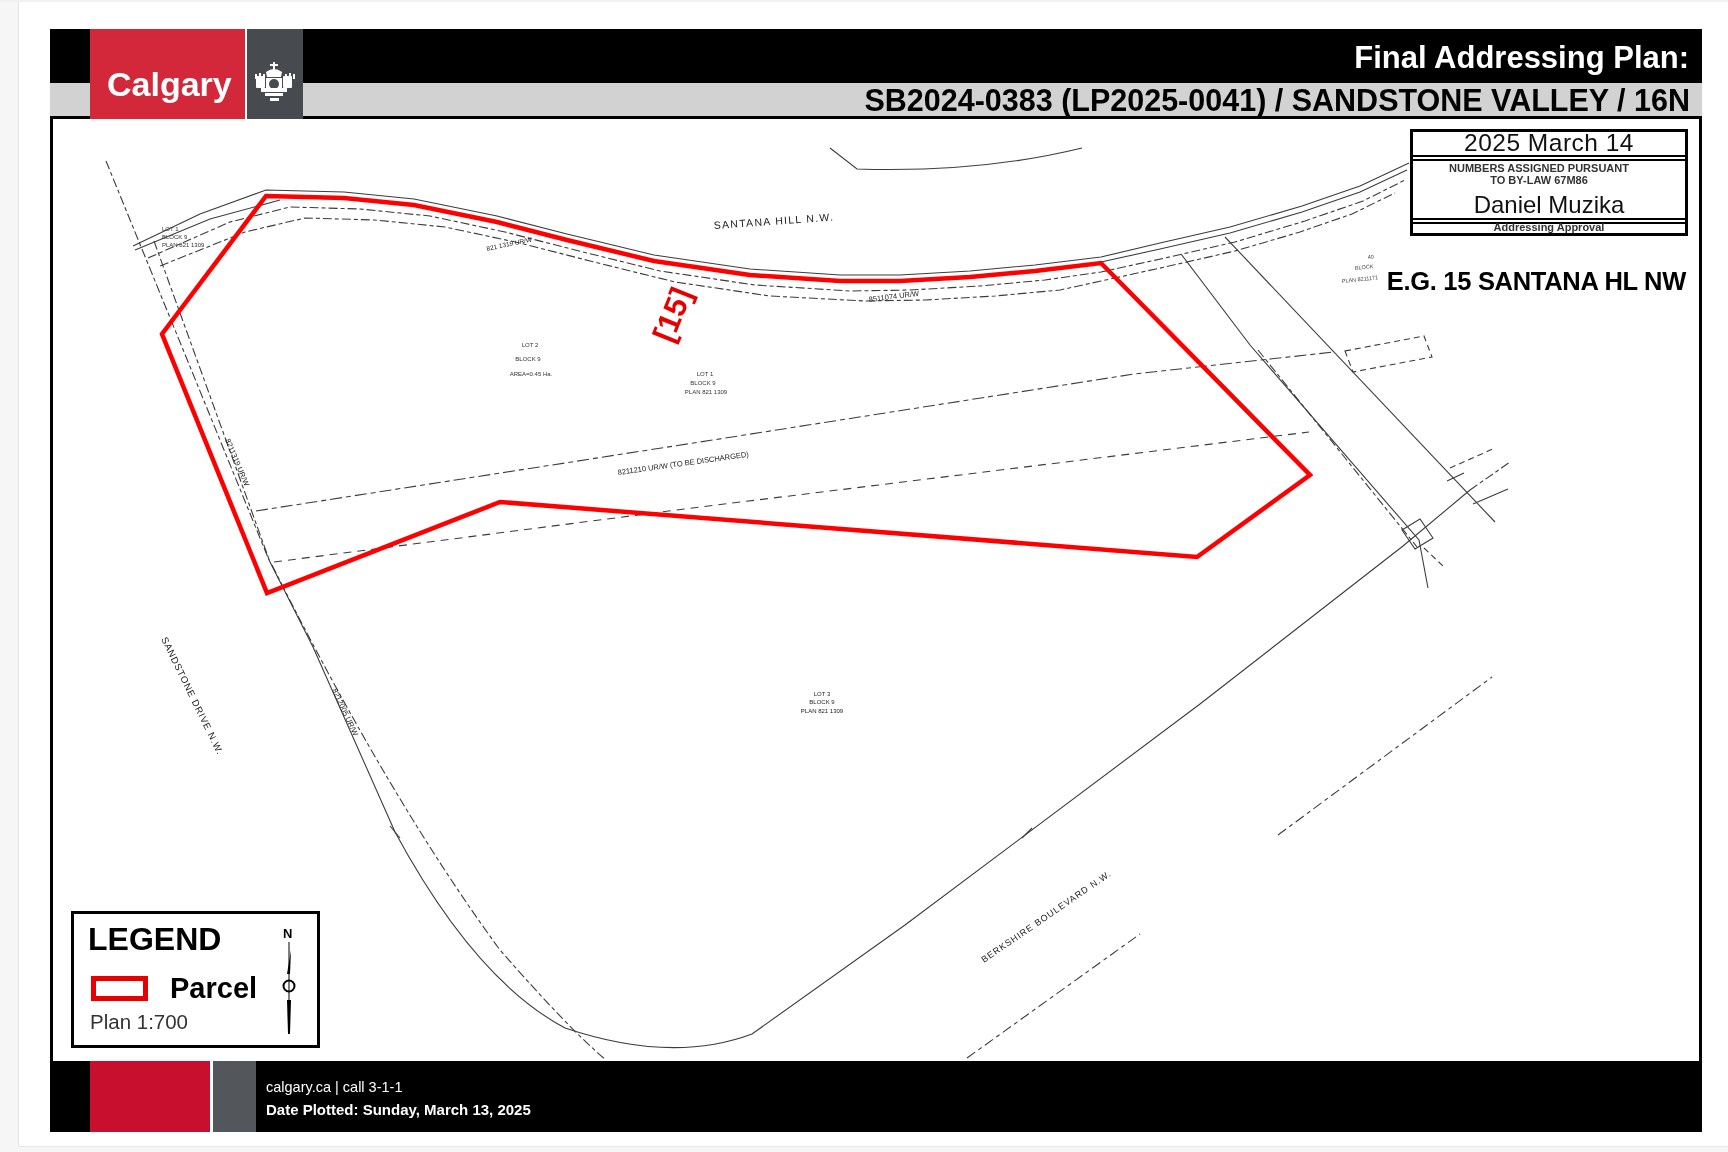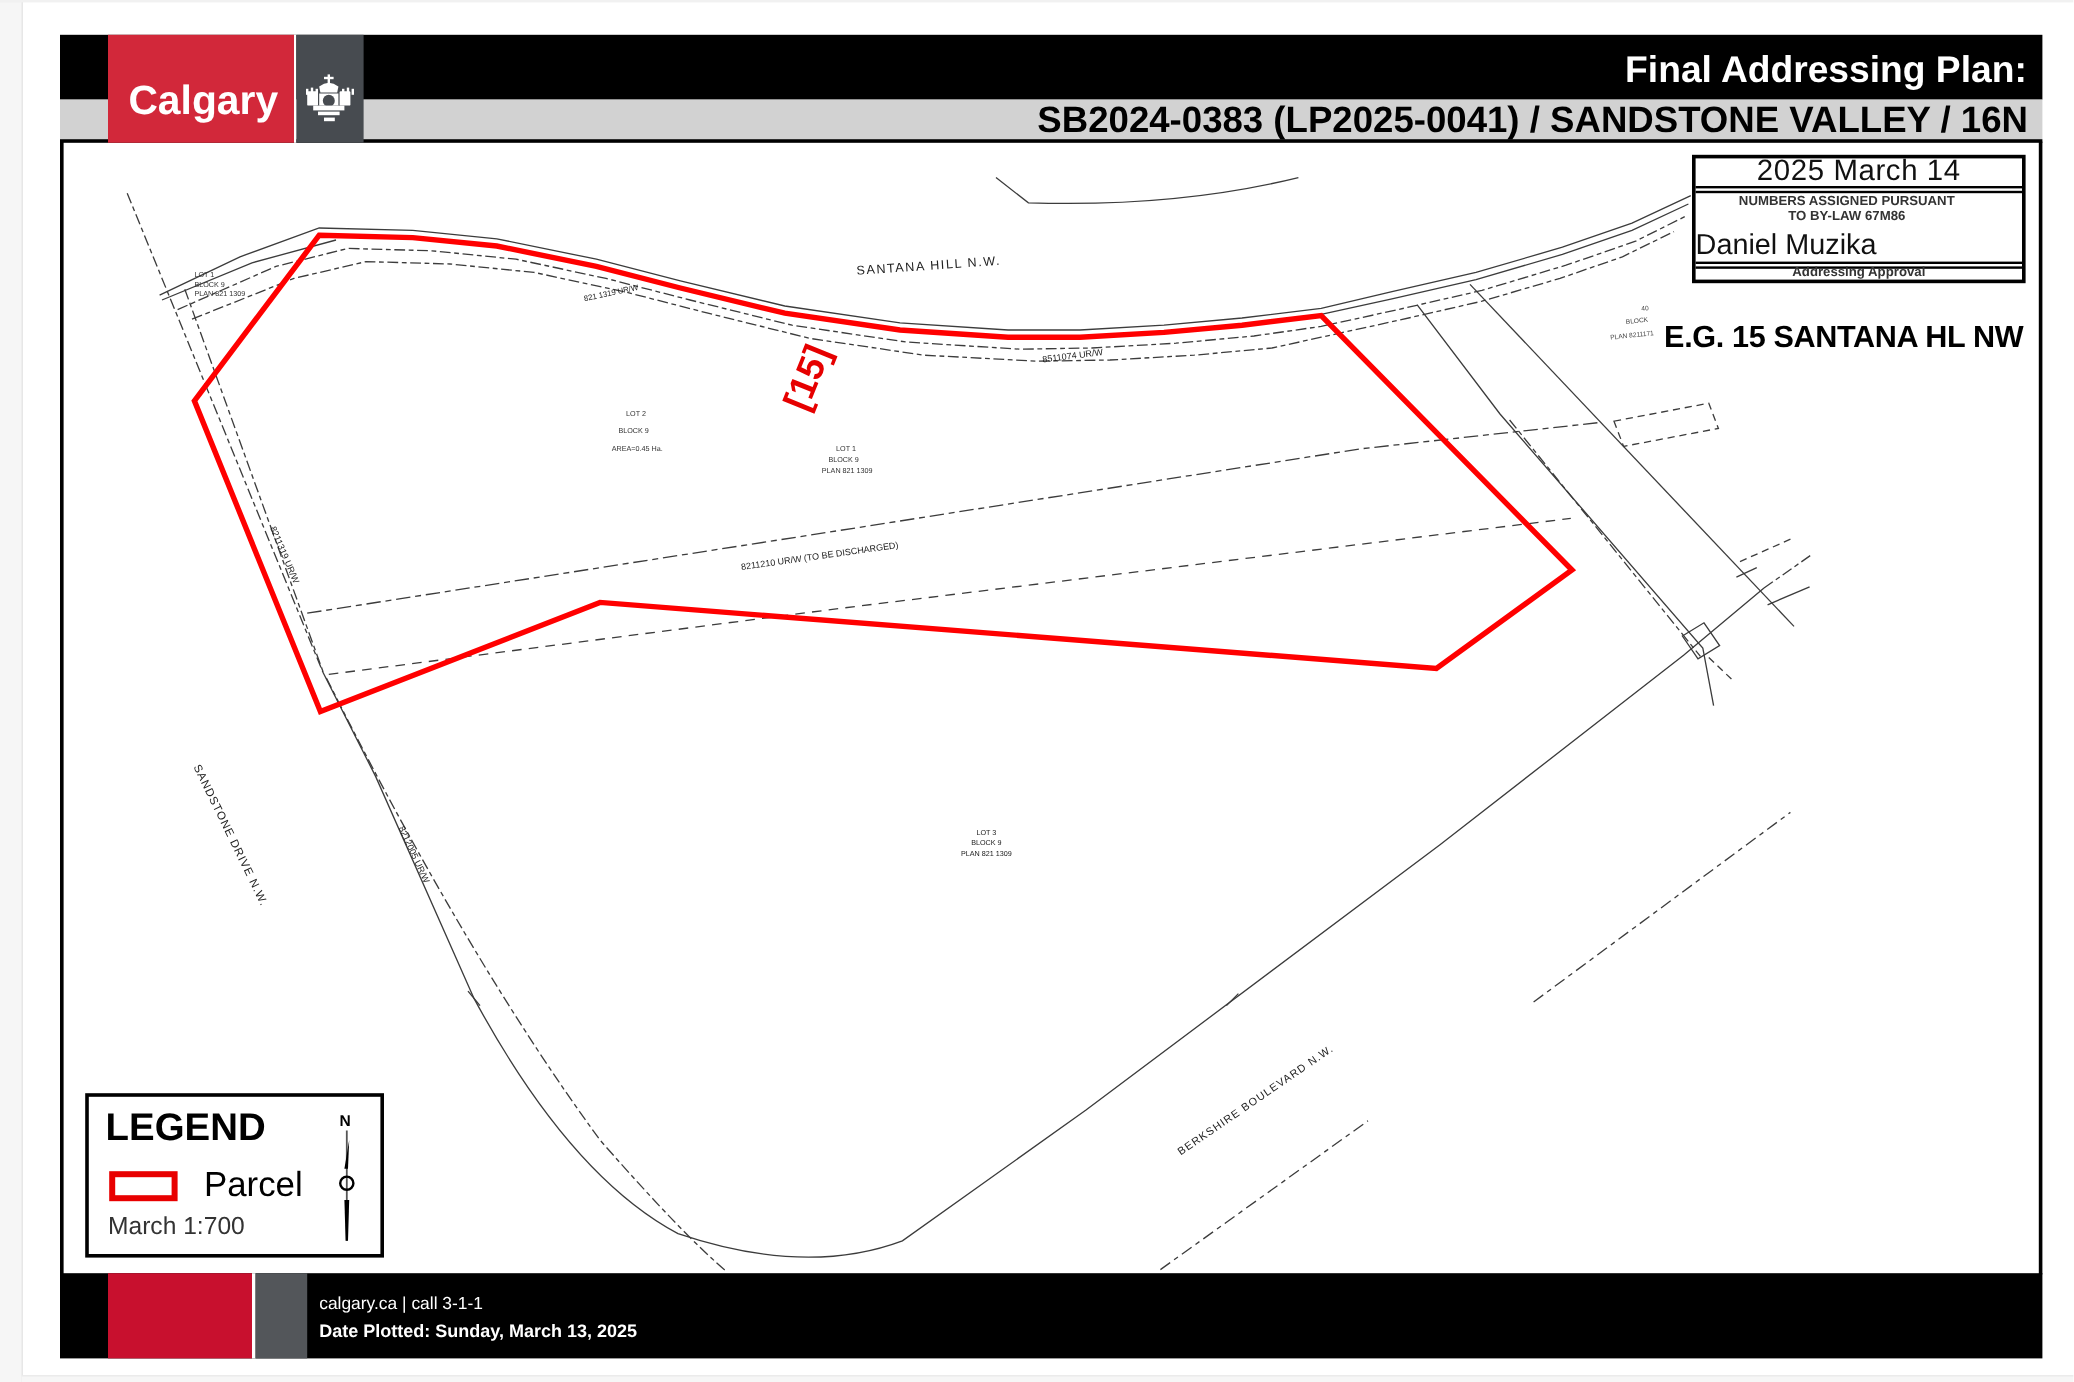--- a/index.html
+++ b/index.html
@@ -129,31 +129,31 @@
       <text transform="translate(1342,283) rotate(-6)">PLAN 8211171</text>
     </g>
   </g>
 </svg>
 
 <div class="abs" style="left:1410px;top:129px;width:278px;height:107px;border:3px solid #000;background:#fff;box-sizing:border-box;"></div>
 <div class="abs" style="left:1413px;top:129px;width:272px;text-align:center;font-size:24.5px;letter-spacing:0.5px;color:#111;">2025 March 14</div>
 <div class="abs" style="left:1413px;top:155px;width:272px;height:2px;background:#000;"></div>
 <div class="abs" style="left:1413px;top:159px;width:272px;height:2px;background:#000;"></div>
 <div class="abs" style="left:1413px;top:162px;width:252px;text-align:center;font-size:11px;font-weight:bold;color:#333;line-height:12px;">NUMBERS ASSIGNED PURSUANT<br>TO BY-LAW 67M86</div>
-<div class="abs" style="left:1413px;top:191px;width:272px;font-size:24px;color:#111;">Daniel Muzika</div>
+<div class="abs" style="left:1413px;top:191px;width:272px;text-align:center;font-size:24px;color:#111;">Daniel Muzika</div>
 <div class="abs" style="left:1413px;top:218px;width:272px;height:2px;background:#000;"></div>
 <div class="abs" style="left:1413px;top:222px;width:272px;height:2px;background:#000;"></div>
 <div class="abs" style="left:1413px;top:221px;width:272px;text-align:center;font-size:11px;font-weight:bold;color:#333;">Addressing Approval</div>
 <div class="abs" style="left:1288px;top:243px;width:398px;font-size:25.5px;letter-spacing:-0.3px;font-weight:bold;color:#000;text-align:right;margin-top:24px;">E.G. 15 SANTANA HL NW</div>
 
 <div class="abs" style="left:71px;top:911px;width:249px;height:137px;border:3px solid #000;background:#fff;box-sizing:border-box;"></div>
 <div class="abs" style="left:88px;top:921px;font-size:32px;font-weight:bold;letter-spacing:0px;color:#000;">LEGEND</div>
 <div class="abs" style="left:91px;top:976px;width:57px;height:25px;border:5px solid #e80000;box-sizing:border-box;background:#fff;"></div>
-<div class="abs" style="left:170px;top:972px;font-size:29px;font-weight:normal;color:#000;">Parcel</div>
-<div class="abs" style="left:90px;top:1010px;font-size:20.5px;color:#333;">March 1:700</div>
+<div class="abs" style="left:170px;top:972px;font-size:29px;font-weight:bold;color:#000;">Parcel</div>
+<div class="abs" style="left:90px;top:1010px;font-size:20.5px;color:#333;">Plan 1:700</div>
 
 <svg class="abs" style="left:275px;top:922px;" width="30" height="120" viewBox="0 0 30 120">
   <text x="8" y="16" font-size="13" font-weight="bold" fill="#000" font-family="Liberation Sans">N</text>
   <line x1="14" y1="20" x2="14" y2="112" stroke="#555" stroke-width="1.5"></line>
   <path d="M16 28 L12 52 L15 52 Z" fill="#000"></path>
   <circle cx="14" cy="64" r="5.5" fill="none" stroke="#000" stroke-width="2"></circle>
   <path d="M12 78 L16 78 L15 112 L13 112 Z" fill="#000"></path>
 </svg>
 
 <div class="abs" style="left:50px;top:1061px;width:1652px;height:71px;background:#000;"></div>

